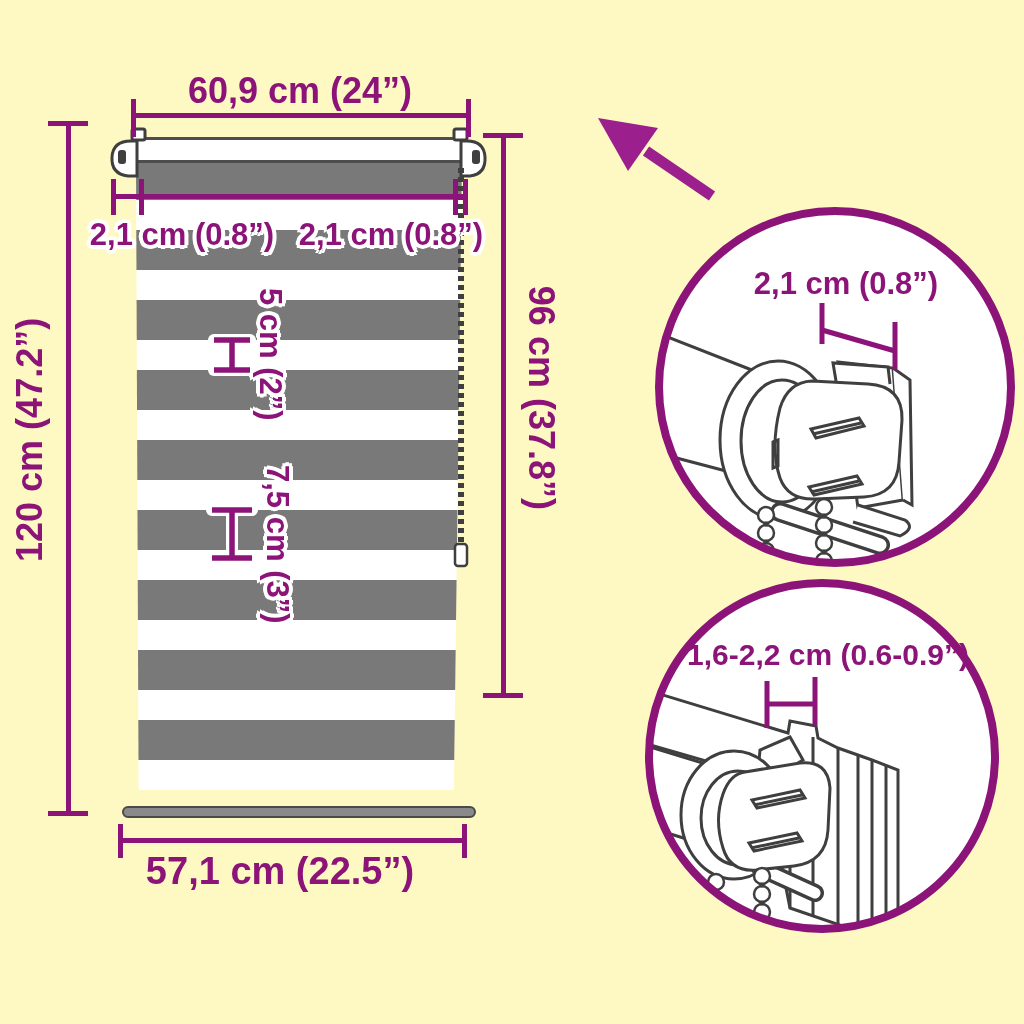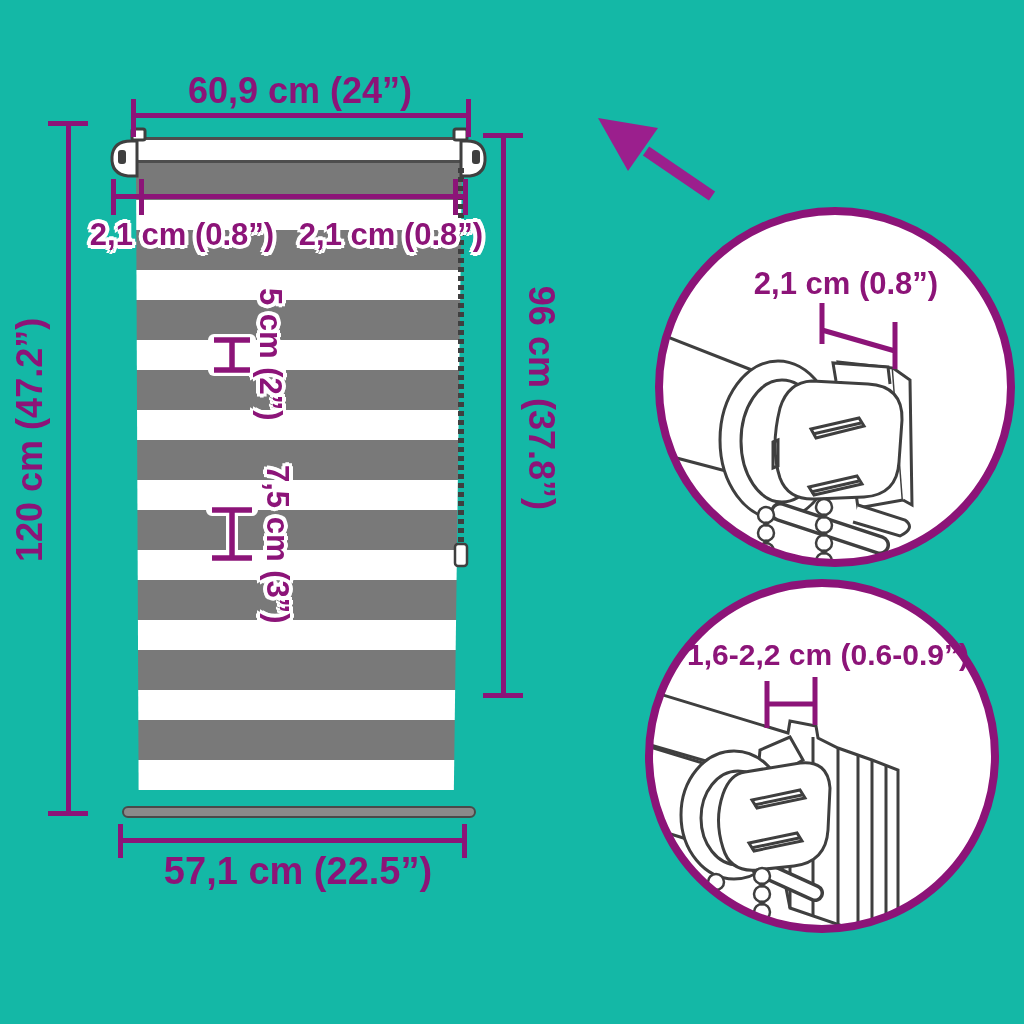--- a/index.html
+++ b/index.html
@@ -1,17 +1,17 @@
 <!DOCTYPE html>
 <html><head>
 <meta charset="utf-8">
 <style>
   html,body{margin:0;padding:0;background:#fff;}
   .canvas{
-    position:relative;width:1024px;height:1024px;background:#14b8a6;overflow:hidden;
+    position:relative;width:1024px;height:1024px;background:#fef9c3;overflow:hidden;
     font-family:"Liberation Sans","DejaVu Sans",sans-serif;font-weight:bold;color:#8C1478;
   }
   .abs{position:absolute;}
   
   .roller{left:130px;top:137px;width:338px;height:26px;background:#fff;
     border:3px solid #4d4d4d;border-radius:9px;box-sizing:border-box;}
   .fabric{left:136px;top:160px;width:326px;height:630px;
     background:repeating-linear-gradient(180deg,#797979 0 40px,#ffffff 40px 70px);
     clip-path:polygon(0% 0%,100% 0%,97.5% 100%,0.8% 100%);}
   .rail{left:122px;top:806px;width:354px;height:12px;background:#8a8a8a;
@@ -220,17 +220,17 @@
   <div class="abs dline" style="left:118px;top:824px;width:5px;height:34px;"></div>
   <div class="abs dline" style="left:462px;top:824px;width:5px;height:34px;"></div>
 
   <div class="abs lbl t36" style="left:100px;top:72px;width:400px;">60,9 cm (24”)</div>
   <div class="abs lbl t31 outline" style="left:32px;top:219px;width:300px;">2,1 cm (0.8”)</div>
   <div class="abs lbl t31 outline" style="left:241px;top:219px;width:300px;">2,1 cm (0.8”)</div>
   <div class="abs lbl t31 outline rot90" style="left:170px;top:338px;width:200px;">5 cm (2”)</div>
   <div class="abs lbl t31 outline rot90" style="left:162px;top:528px;width:230px;">7,5 cm (3”)</div>
   <div class="abs lbl t36 rotm90" style="left:-180px;top:421px;width:420px;">120 cm (47.2”)</div>
   <div class="abs lbl t36 rot90" style="left:331px;top:379px;width:420px;">96 cm (37.8”)</div>
-  <div class="abs lbl t38" style="left:98px;top:852px;width:400px;">57,1 cm (22.5”)</div>
+  <div class="abs lbl t38" style="left:80px;top:852px;width:400px;">57,1 cm (22.5”)</div>
   <div class="abs lbl t31" style="left:646px;top:268px;width:400px;">2,1 cm (0.8”)</div>
   <div class="abs lbl t30" style="left:628px;top:639px;width:400px;">1,6-2,2 cm (0.6-0.9”)</div>
 
 </div>
 
 </body></html>

